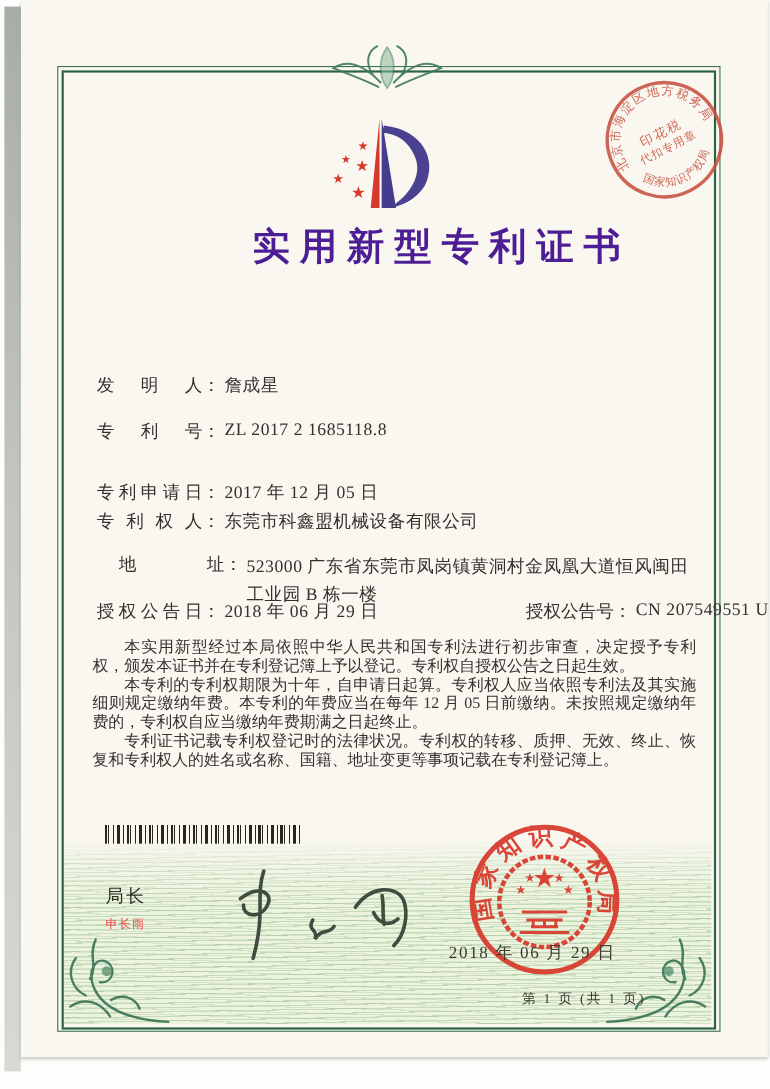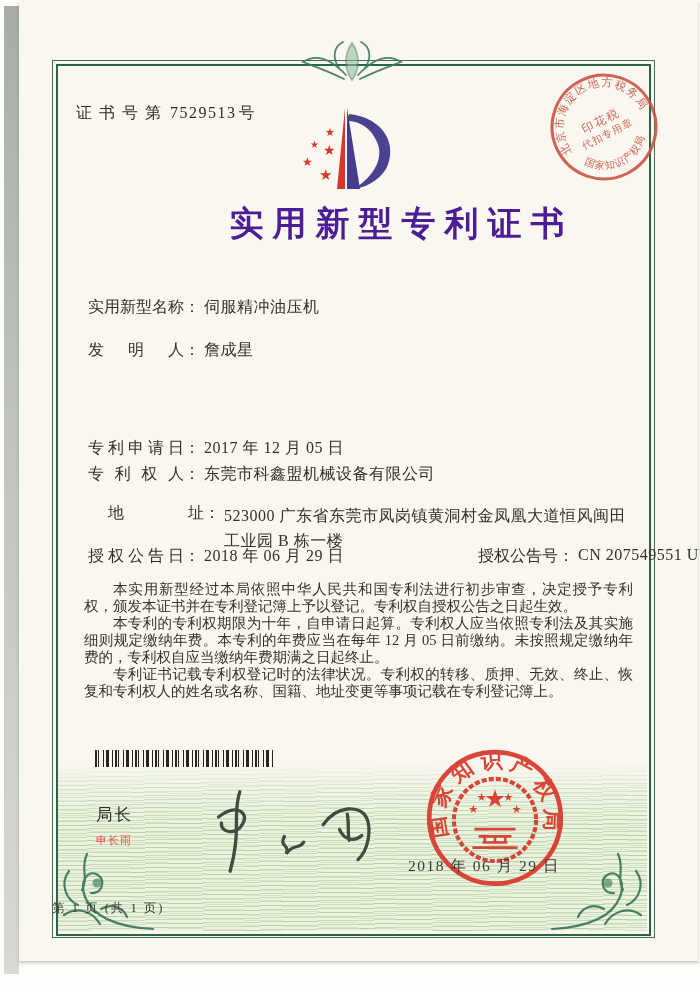--- a/index.html
+++ b/index.html
@@ -37,21 +37,21 @@
   .corner{position:absolute;z-index:2;width:102px;height:88px;}
   .corner.left{left:56px;top:845px;}
   .corner.right{left:547px;top:845px;transform:scaleX(-1);}
   .top-orn{position:absolute;left:299px;top:34px;width:106px;height:50px;z-index:2;}
   .director-title{position:absolute;left:96px;top:804px;font-size:16.5px;color:#2e2d28;z-index:3;letter-spacing:2px;text-align:center;}
   .director-name{position:absolute;left:96px;top:833px;font-size:11px;color:#ef4444;z-index:3;letter-spacing:1px;}
   .signature{position:absolute;left:198px;top:786px;width:195px;height:92px;z-index:4;}
   .seal{position:absolute;left:420px;top:748px;width:150px;height:150px;z-index:4;opacity:.92;}
   .seal-date{position:absolute;left:408px;top:856px;width:170px;font-size:15.5px;color:#3c3b33;
     letter-spacing:1.5px;z-index:5;white-space:nowrap;}
-  .page-footer{position:absolute;left:52px;top:900px;width:535px;text-align:left;font-size:12.5px;
+  .page-footer{position:absolute;left:52px;top:900px;width:535px;text-align:right;font-size:12.5px;
     letter-spacing:2px;color:#3a3a33;z-index:3;}
   .stamp{position:absolute;left:546px;top:69px;width:116px;height:116px;opacity:.88;}
   svg text{font-family:"Liberation Serif","DejaVu Serif",serif;}
   svg .star{font-family:"DejaVu Sans",sans-serif;}
 </style>
 </head>
 <body>
 
 <div id="page">
   <div class="photo-edge"></div>
@@ -85,23 +85,20 @@
   <svg class="top-orn" viewBox="0 0 106 50">
     <g fill="none" stroke="#3c7a5c" stroke-width="1.8" stroke-linecap="round" opacity=".9">
       <path d="M47,41 C31,24 16,20 4,28 C17,33 31,38 45,45"></path>
       <path d="M59,41 C75,24 90,20 102,28 C89,33 75,38 61,45"></path>
       <path d="M40,34 C32,22 36,12 44,8"></path>
       <path d="M66,34 C74,22 70,12 62,8"></path>
     </g>
     <path d="M53,46 C45,35 45,20 53,9 C61,20 61,35 53,46 Z" fill="#8db898" opacity=".55" stroke="#3c7a5c" stroke-width="1.6"></path>
   </svg>
 
-  <div class="cert-no">
-    <span class="sp">证书号第</span><span class="dg">7529513</span><span>号</span>
-  </div>
 
   <svg style="position:absolute;left:297px;top:100px;width:112px;height:98px;" viewBox="0 0 112 98">
     <path d="M52,14 C88,18 101,46 89,69 C81,82 66,88 57,89 C78,76 87,57 80,42 C74,28 63,21 50,21 Z" fill="#4a4290"></path>
     <polygon points="48,8 40,89 48,89" fill="#d7382c"></polygon>
     <polygon points="50,8 50,89 63,89" fill="#443c8c"></polygon>
     <g fill="#d7382c" class="star">
       <text x="28" y="36" font-size="11" class="star">★</text>
       <text x="13" y="48" font-size="10" class="star">★</text>
       <text x="26" y="55" font-size="14" class="star">★</text>
       <text x="5" y="66" font-size="12" class="star">★</text>
@@ -122,25 +119,25 @@
       <text font-size="10" stroke="none" textLength="74">
         <textPath href="#stampBottom" startOffset="2">国家知识产权局</textPath>
       </text>
       <text x="57" y="54" font-size="11.5" text-anchor="middle" stroke="none" letter-spacing="2">印花税</text>
       <text x="57" y="68" font-size="10" text-anchor="middle" stroke="none" letter-spacing="1">代扣专用章</text>
     </g>
   </svg>
 
   <div class="title">实用新型专利证书</div>
 
-  <div class="frow" style="top:297px;">
-    <span class="flabel">实用新型名称</span><span class="fcolon">：</span><span class="fvalue">伺服精冲油压机</span>
-  </div>
   <div class="frow" style="top:340px;">
     <span class="flabel">发明人</span><span class="fcolon">：</span><span class="fvalue">詹成星</span>
+  </div>
+  <div class="frow" style="top:382px;">
+    <span class="flabel">专利号</span><span class="fcolon">：</span><span class="fvalue">ZL 2017 2 1685118.8</span>
   </div>
   <div class="frow" style="top:438px;">
     <span class="flabel">专利申请日</span><span class="fcolon">：</span><span class="fvalue">2017 年 12 月 05 日</span>
   </div>
   <div class="frow" style="top:464px;">
     <span class="flabel">专利权人</span><span class="fcolon">：</span><span class="fvalue">东莞市科鑫盟机械设备有限公司</span>
   </div>
   <div class="frow" style="top:503px;margin-left:20px;">
     <span class="flabel">地址</span><span class="fcolon">：</span><span class="fvalue wrapv">523000 广东省东莞市凤岗镇黄洞村金凤凰大道恒风闽田工业园 B 栋一楼</span>
   </div>

